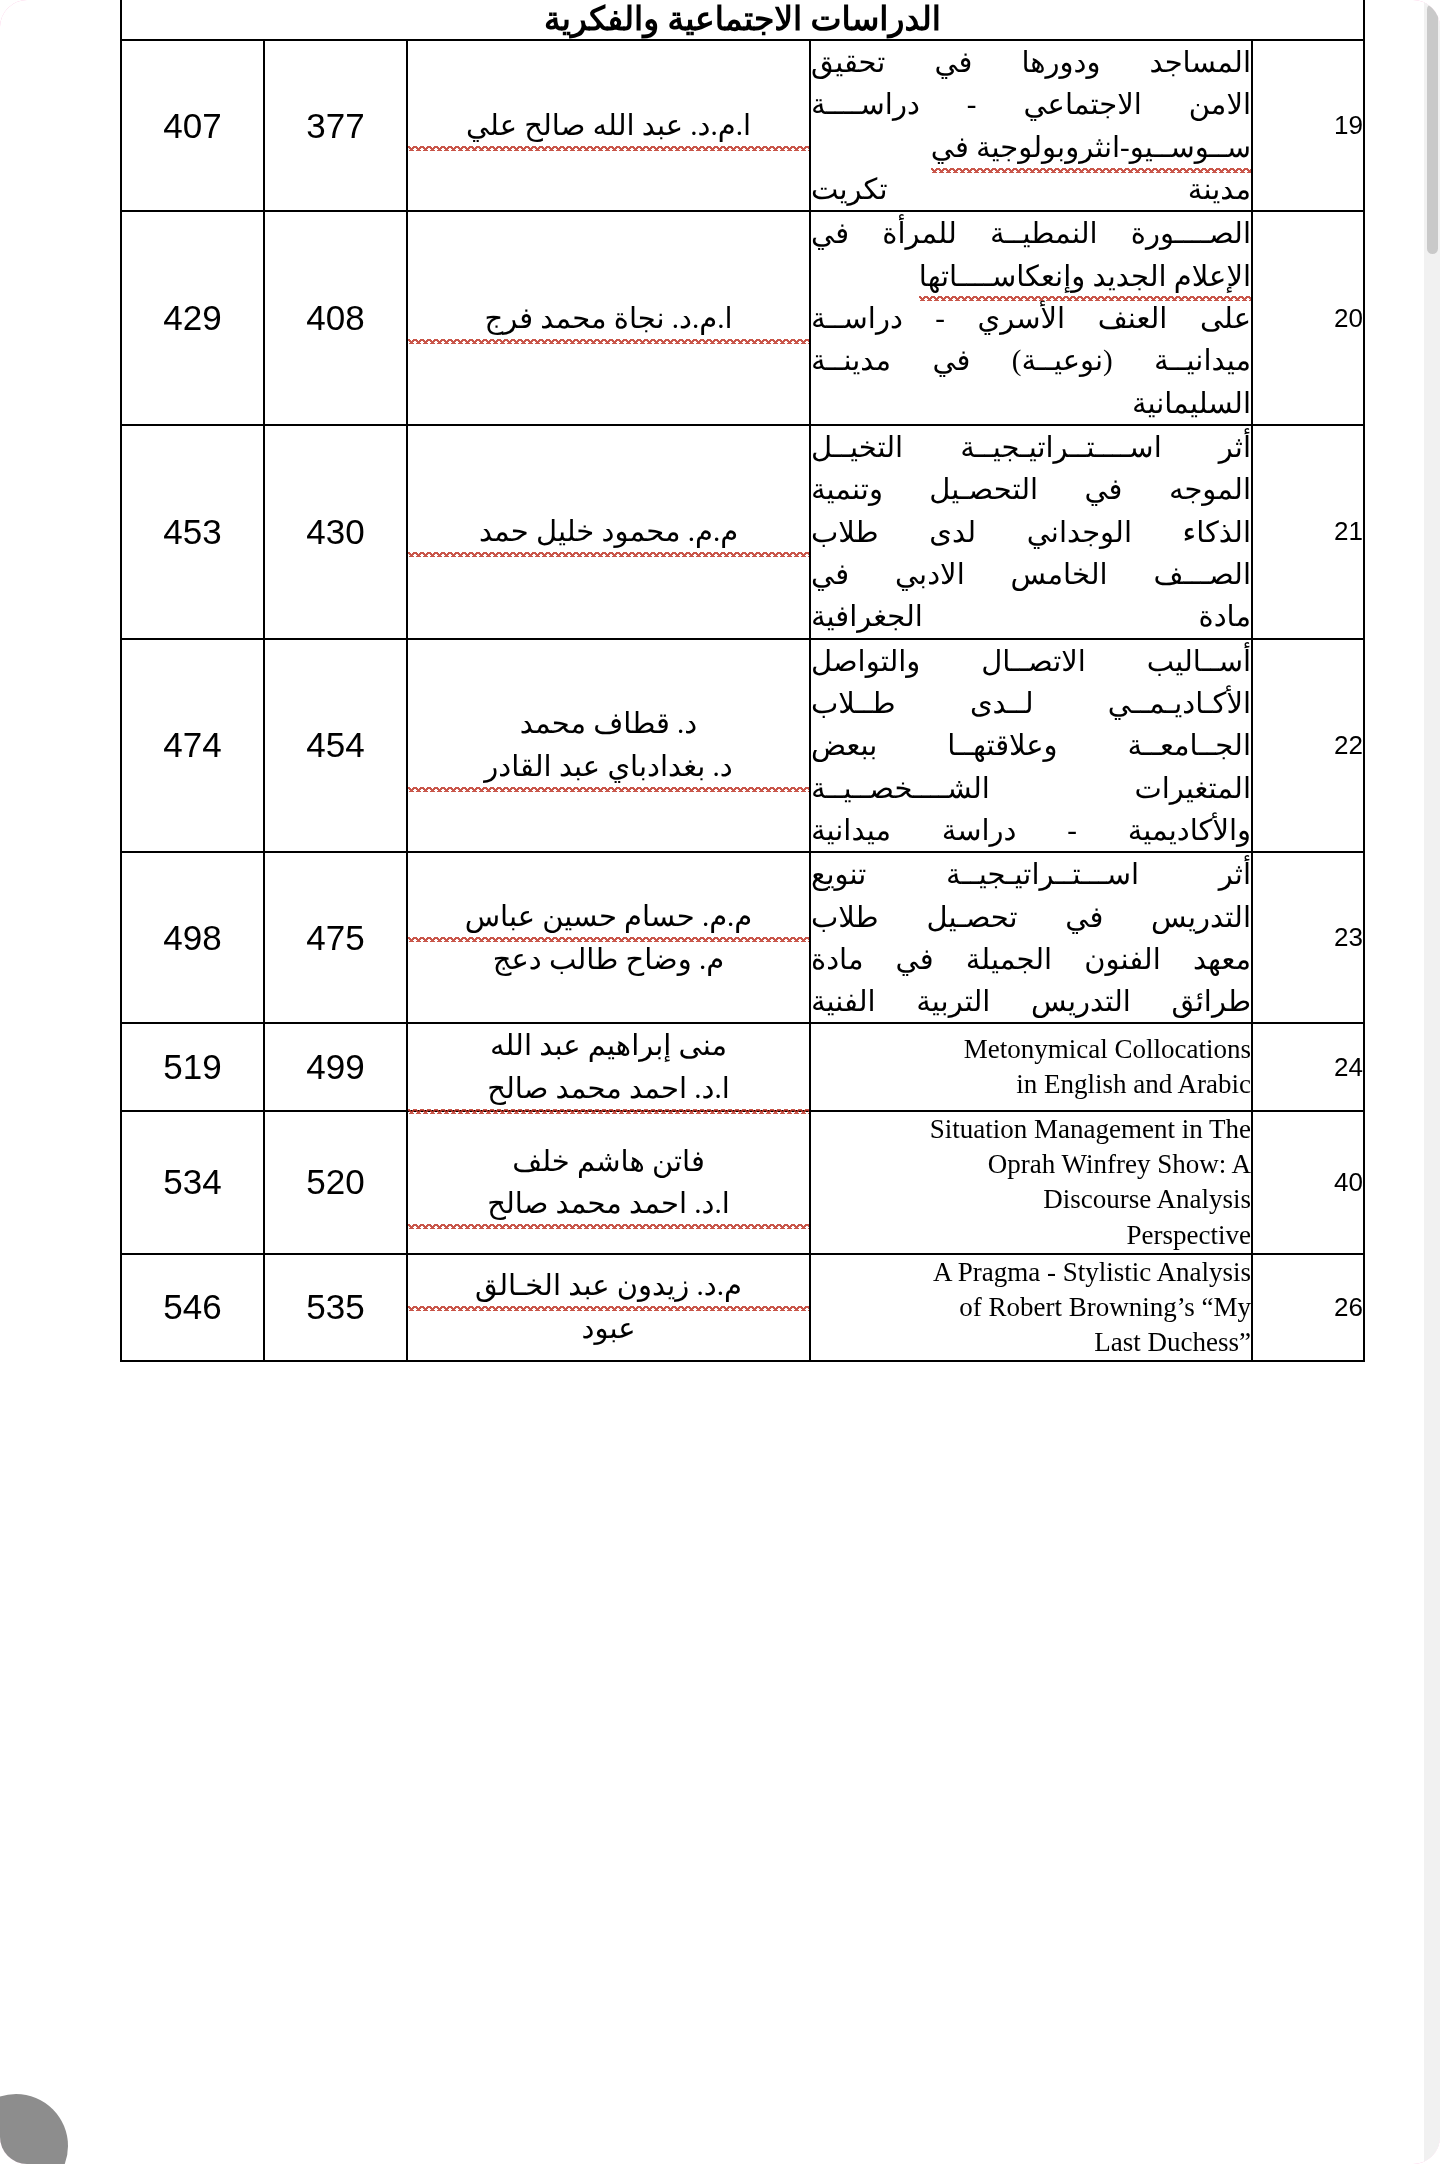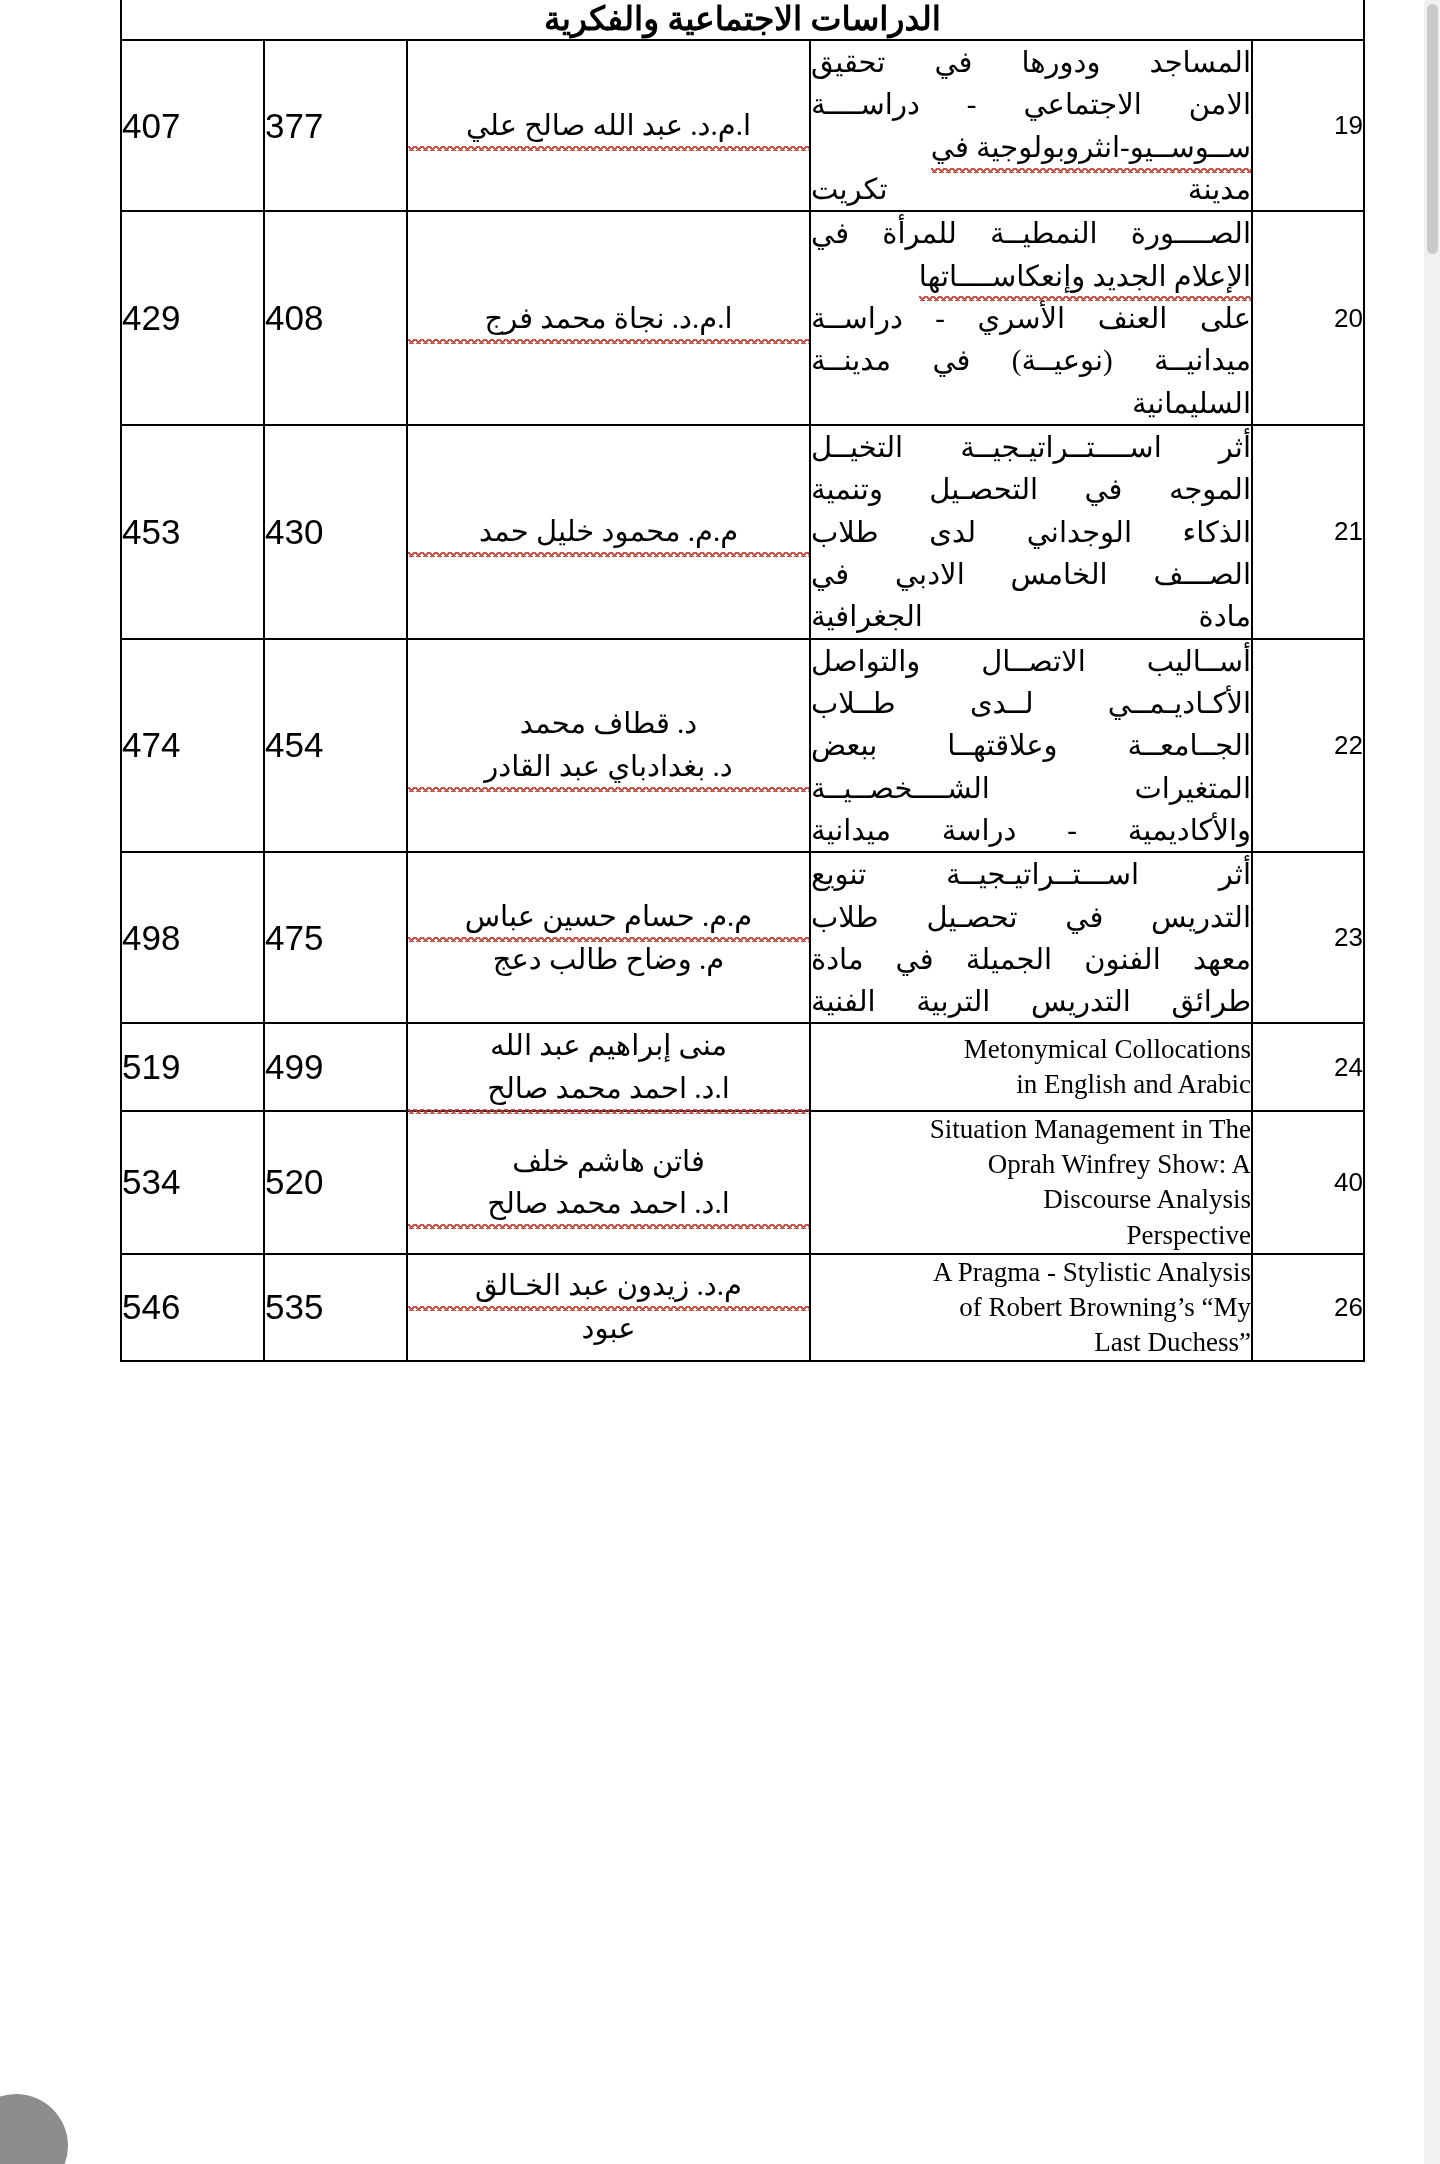--- a/index.html
+++ b/index.html
@@ -7,20 +7,21 @@
     padding: 0;
     background: #ffffff;
   }
   #page {
     position: relative;
     width: 1440px;
     height: 2164px;
     background: #f9a8d4;
     overflow: hidden;
     font-family: "Liberation Serif", "DejaVu Serif", serif;
+    border-radius: 27px;
   }
 
   
   #sheet {
     position: absolute;
     left: 0;
     top: 0;
     width: 1440px;
     height: 2164px;
     background: #ffffff;
@@ -62,21 +63,21 @@
   }
 
   
   td.num {
     text-align: right;
     font-size: 26px;
     font-family: "Liberation Sans", "DejaVu Sans", sans-serif;
     font-weight: 400;
   }
   td.page {
-    text-align: left;
+    text-align: center;
     font-size: 35px;
     font-family: "Liberation Sans", "DejaVu Sans", sans-serif;
     font-weight: 400;
   }
   td.title-ar {
     text-align: justify;
     text-align-last: justify;
     font-size: 29px;
     line-height: 1.46;
     padding: 10px 13px 10px 13px;

